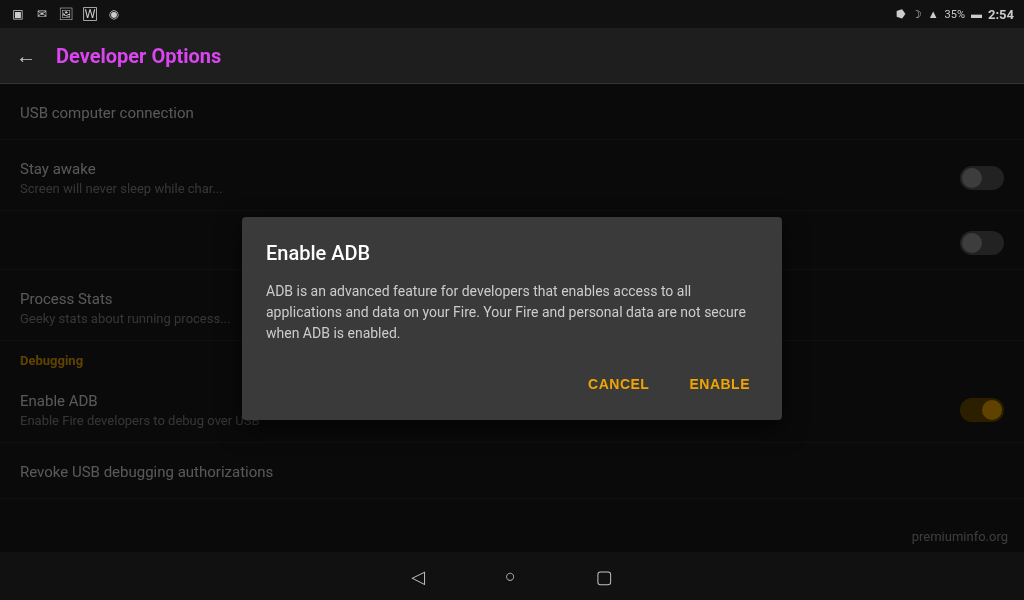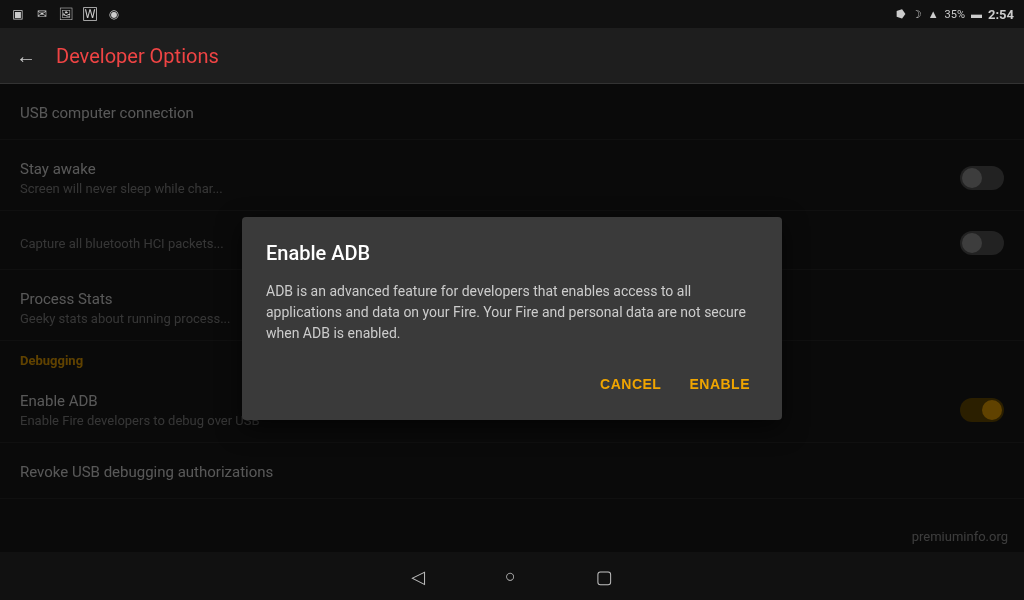--- a/index.html
+++ b/index.html
@@ -55,22 +55,22 @@
       gap: 20px;
       border-bottom: 1px solid #333;
     }
     .back-arrow {
       font-size: 20px;
       color: #ccc;
       cursor: pointer;
     }
     .toolbar-title {
       font-size: 20px;
-      color: #ef4444;
-      font-weight: 400;
+      color: #d946ef;
+      font-weight: 700;
     }
 
     
     .content {
       height: calc(600px - 28px - 56px - 48px);
       overflow: hidden;
       position: relative;
     }
 
     .setting-item {
@@ -156,21 +156,21 @@
     }
     .dialog-body {
       font-size: 14px;
       color: #ccc;
       line-height: 1.5;
       margin-bottom: 28px;
     }
     .dialog-buttons {
       display: flex;
       justify-content: flex-end;
-      gap: 12px;
+      gap: 24px;
     }
     .dialog-btn {
       font-size: 14px;
       font-weight: bold;
       letter-spacing: 0.5px;
       color: #f0a500;
       background: none;
       border: none;
       cursor: pointer;
       padding: 4px 8px;
@@ -245,21 +245,20 @@
       <div class="setting-title">Stay awake</div>
       <div class="setting-subtitle">Screen will never sleep while char...</div>
     </div>
     <div class="toggle off">
       <div class="toggle-knob"></div>
     </div>
   </div>
 
   <div class="setting-item">
     <div class="setting-item-text">
-      <div class="setting-subtitle">Capture all bluetooth HCI packets...</div>
     </div>
     <div class="toggle off">
       <div class="toggle-knob"></div>
     </div>
   </div>
 
   <div class="setting-item">
     <div class="setting-item-text">
       <div class="setting-title">Process Stats</div>
       <div class="setting-subtitle">Geeky stats about running process...</div>

